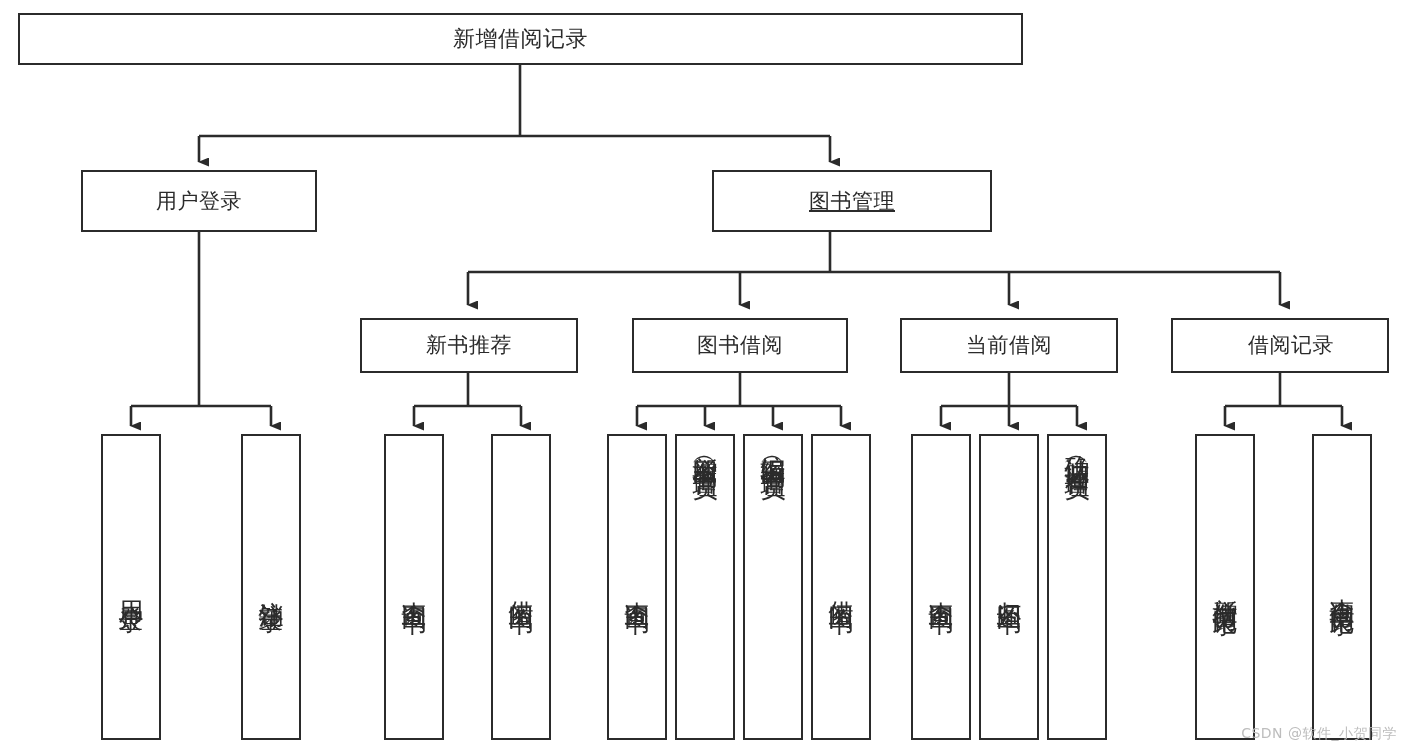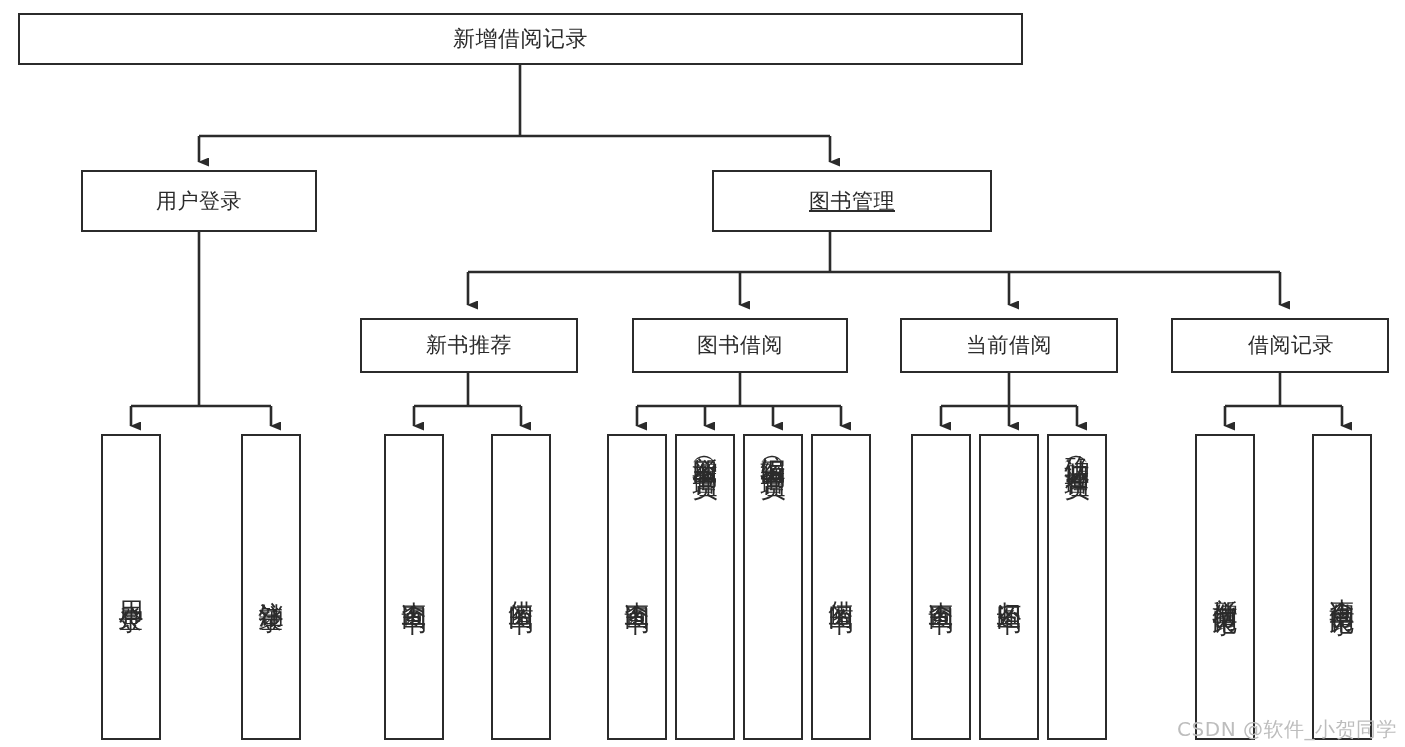--- a/index.html
+++ b/index.html
@@ -65,21 +65,21 @@
     margin: 0 auto;
   }
   .node.v.mid .label {
     margin-top: auto;
     margin-bottom: auto;
   }
   .watermark {
     position: absolute;
     right: 8px;
     bottom: 4px;
-    font-size: 20px;
+    font-size: 14px;
     color: #bdbdbd;
     z-index: 5;
     white-space: nowrap;
     letter-spacing: 0.5px;
   }
 </style>
 </head>
 <body>
 
 <div id="canvas">

